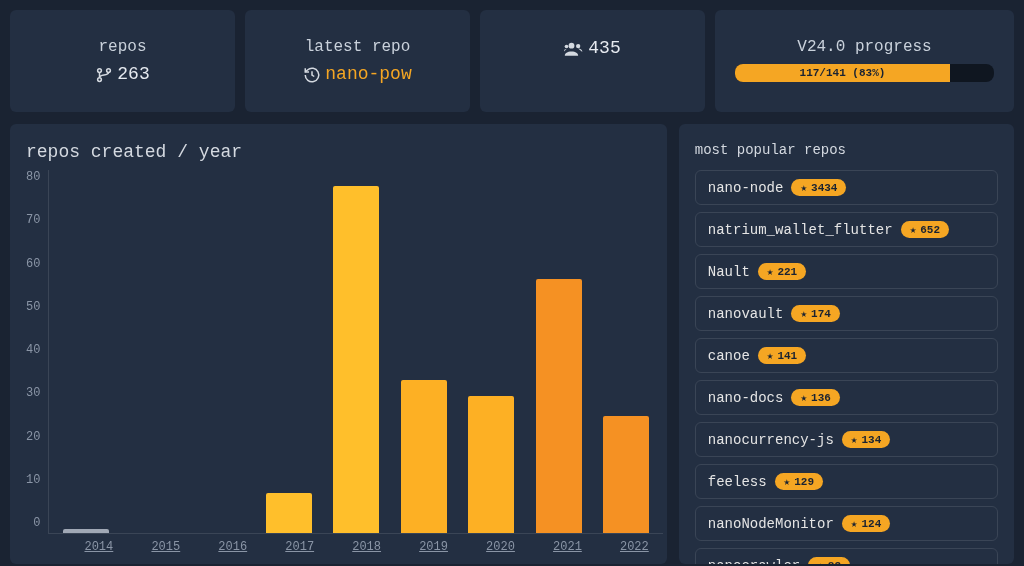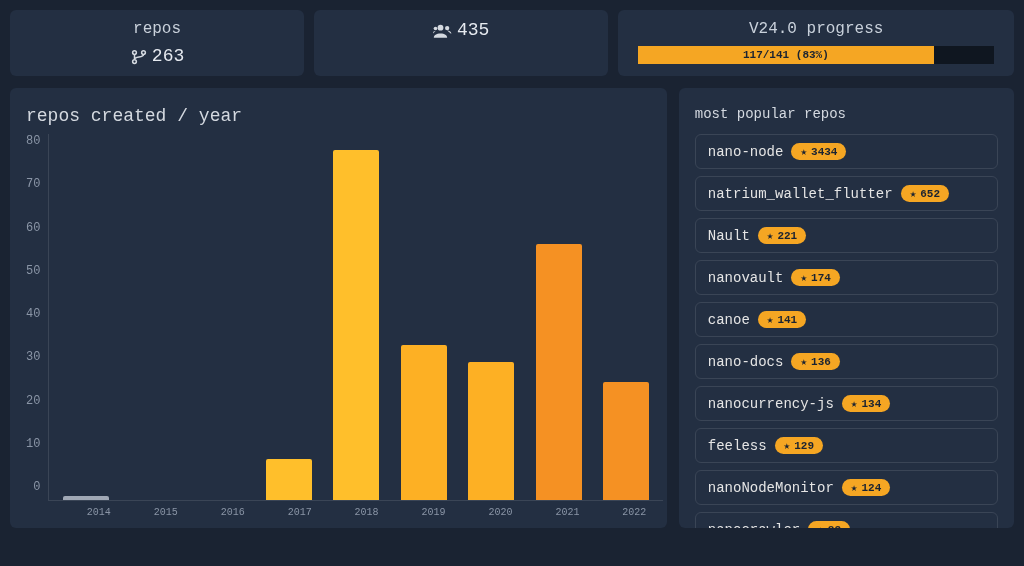--- a/index.html
+++ b/index.html
@@ -14,21 +14,21 @@
     overflow: hidden;
   }
   .top-row {
     display: flex;
     gap: 10px;
     margin-bottom: 12px;
   }
   .card {
     background: #232f42;
     border-radius: 6px;
-    padding: 10px 20px;
+    padding: 28px 20px;
   }
   .stat-card {
     flex: 1;
     text-align: center;
   }
   .stat-card .title {
     color: #c9d1db;
     font-size: 16px;
     margin-bottom: 8px;
   }
@@ -45,21 +45,21 @@
   .progress-card { flex: 1.4; text-align: center; }
   .progress-card .title {
     color: #c9d1db;
     font-size: 16px;
     margin-bottom: 8px;
   }
   .progress-outer {
     width: 100%;
     height: 18px;
     background: #0f1620;
-    border-radius: 0;
+    border-radius: 8px;
     position: relative;
     overflow: hidden;
   }
   .progress-inner {
     height: 100%;
     background: #f5a623;
     font-size: 11px;
     color: #1a2332;
     display: flex;
     align-items: center;
@@ -120,21 +120,22 @@
     width: 80%;
     border-radius: 2px 2px 0 0;
   }
   .x-labels {
     display: flex;
     padding-left: 30px;
     padding-right: 8px;
     padding-top: 6px;
     gap: 26px;
     color: #8a95a6;
-    font-size: 10px;
+    font-size: 12px;
+    text-decoration: underline;
   }
   .x-labels div {
     flex: 1;
     text-align: center;
   }
   .popular-card {
     flex: 1;
     padding: 18px 16px;
     overflow: hidden;
   }
@@ -181,20 +182,33 @@
             <circle cx="6" cy="6" r="2.5"></circle>
             <circle cx="6" cy="18" r="2.5"></circle>
             <circle cx="18" cy="6" r="2.5"></circle>
             <path d="M6 8.5v7M18 8.5c0 5-12 2-12 7"></path>
           </svg>
       </span>
       <span>263</span>
     </div>
   </div>
 
+  <div class="card stat-card">
+    <div class="title">latest repo</div>
+    <div class="value-row">
+      <span class="icon">
+        <svg width="18" height="18" viewBox="0 0 24 24" fill="none" stroke="#d4d9e0" stroke-width="2">
+            <path d="M3 12a9 9 0 1 0 3-6.7L3 8"></path>
+            <polyline points="3 3 3 8 8 8"></polyline>
+            <polyline points="12 7 12 12 15 14"></polyline>
+          </svg>
+      </span>
+      <span class="accent">nano-pow</span>
+    </div>
+  </div>
 
   <div class="card stat-card">
     <div class="value-row">
       <span class="icon">
         <svg width="20" height="18" viewBox="0 0 24 18" fill="#d4d9e0">
             <circle cx="9" cy="5" r="3.5"></circle>
             <circle cx="17" cy="5.5" r="2.6"></circle>
             <circle cx="3" cy="6" r="2.2"></circle>
             <path d="M1 17c0-3 3-5 8-5s8 2 8 5M17 8.5c3 0 5 1.5 5 4M3 9c-2 0-3 1-3 3"></path>
           </svg>

